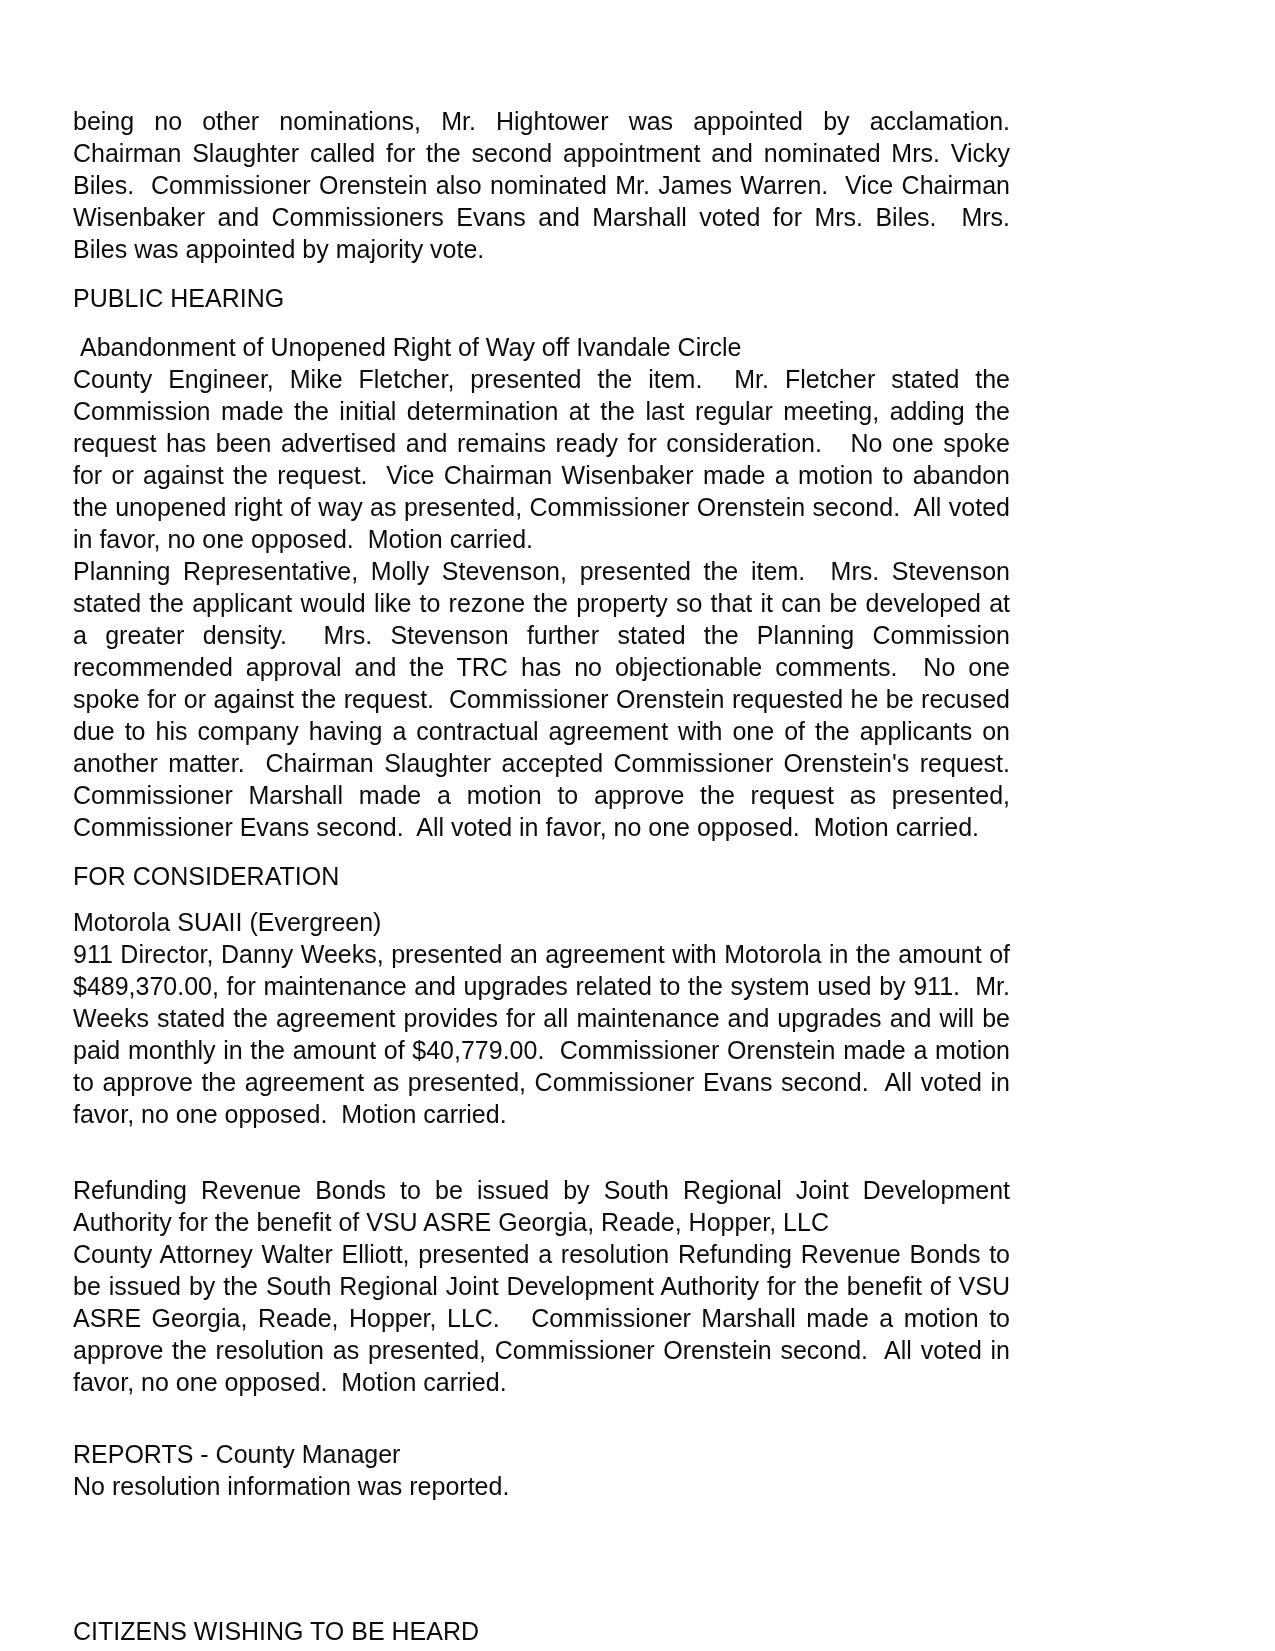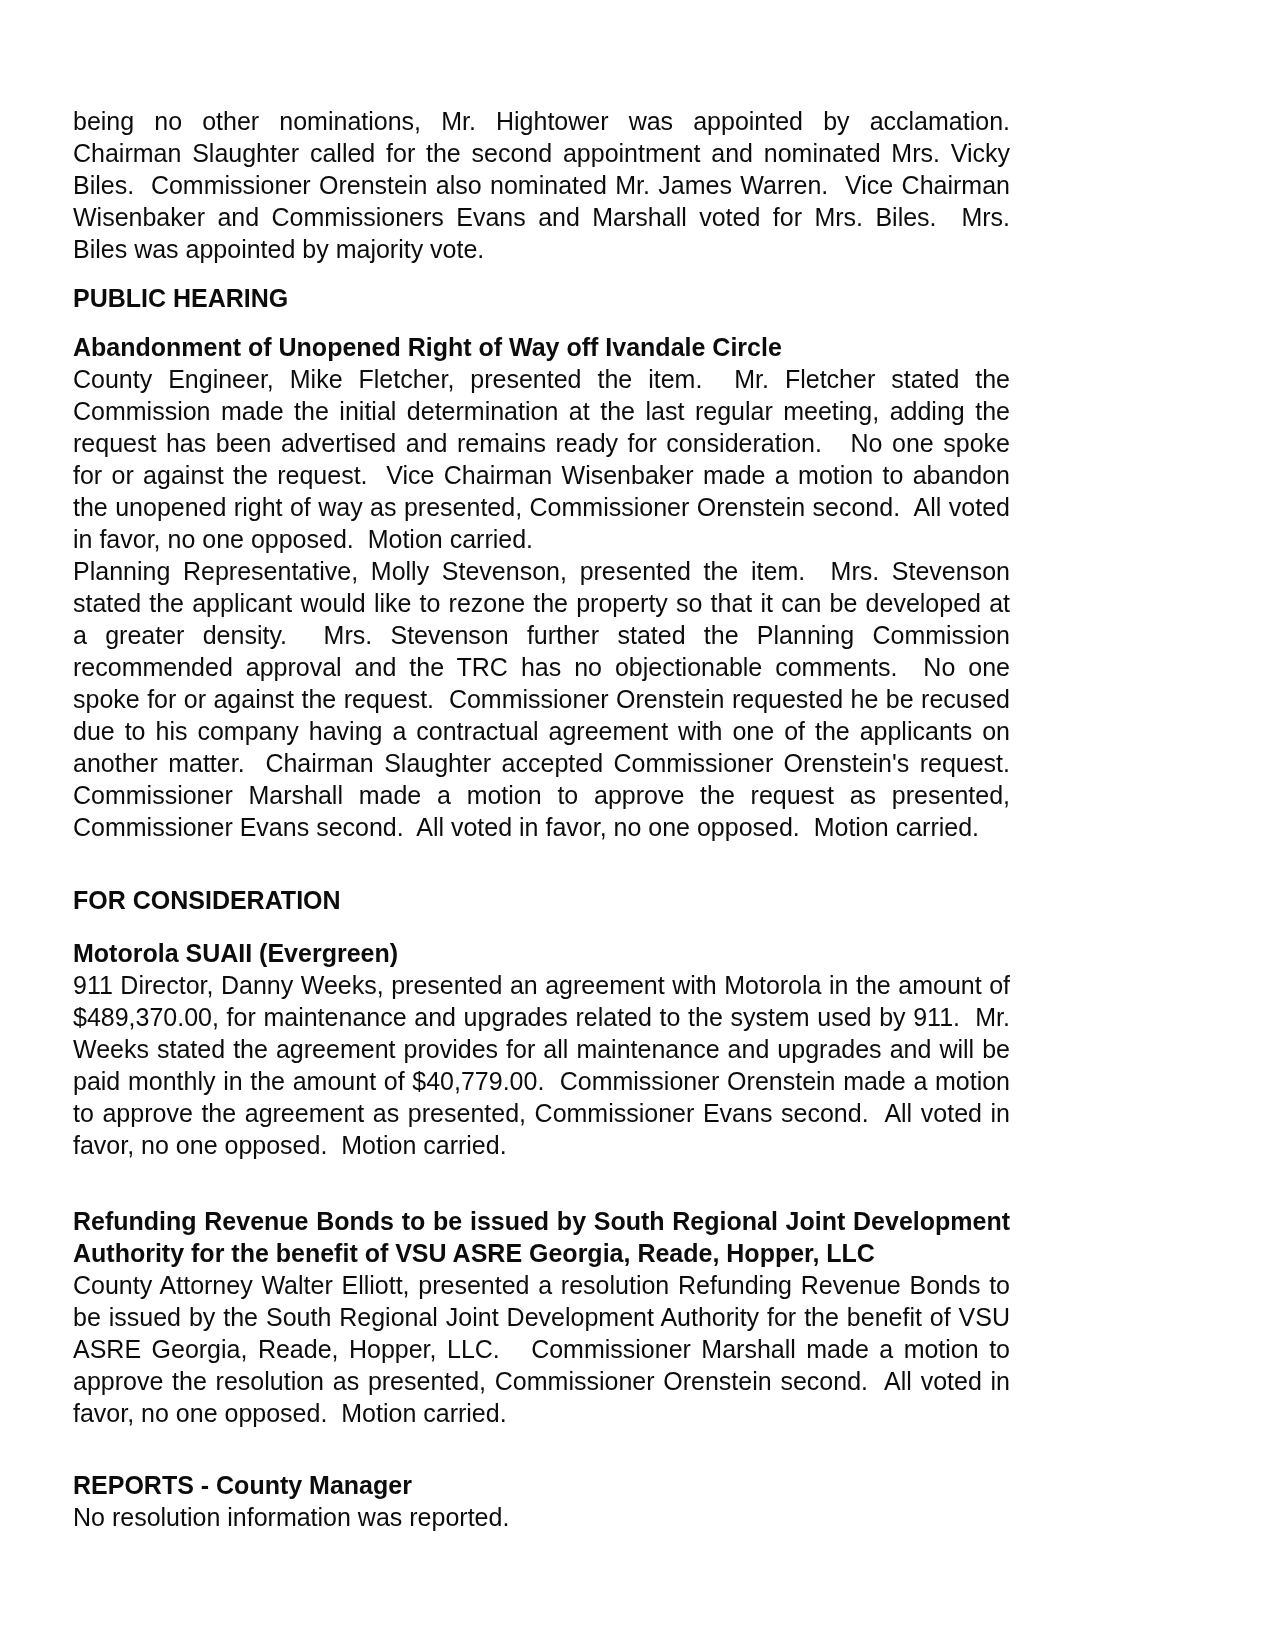--- a/index.html
+++ b/index.html
@@ -25,29 +25,29 @@
   }
   .para, .sec-heading, .item-heading {
     margin: 0;
     padding: 0;
     text-align: justify;
     white-space: pre-wrap;
     font-size: 25px;
     line-height: 32px;
   }
   .sec-heading, .item-heading {
-    font-weight: bold;
+    font-weight: normal;
     text-align: justify;
   }
   
   .mt-public-hearing { margin-top: 17px; }
-  .mt-abandonment    { margin-top: 17px; }
+  .mt-abandonment    { margin-top: 17px; margin-left: 7px; }
   .mt-rezoning       { margin-top: 14px; }
-  .mt-for-consider   { margin-top: 41px; }
-  .mt-motorola       { margin-top: 21px; }
+  .mt-for-consider   { margin-top: 17px; }
+  .mt-motorola       { margin-top: 14px; }
   .mt-refunding      { margin-top: 44px; }
   .mt-reports        { margin-top: 40px; }
   .mt-citizens       { margin-top: 113px; }
 </style>
 </head>
 <body>
 
 <main class="page">
 
   <p class="para">being no other nominations, Mr. Hightower was appointed by acclamation.  Chairman Slaughter called for the second appointment and nominated Mrs. Vicky Biles.  Commissioner Orenstein also nominated Mr. James Warren.  Vice Chairman Wisenbaker and Commissioners Evans and Marshall voted for Mrs. Biles.  Mrs. Biles was appointed by majority vote.</p>

